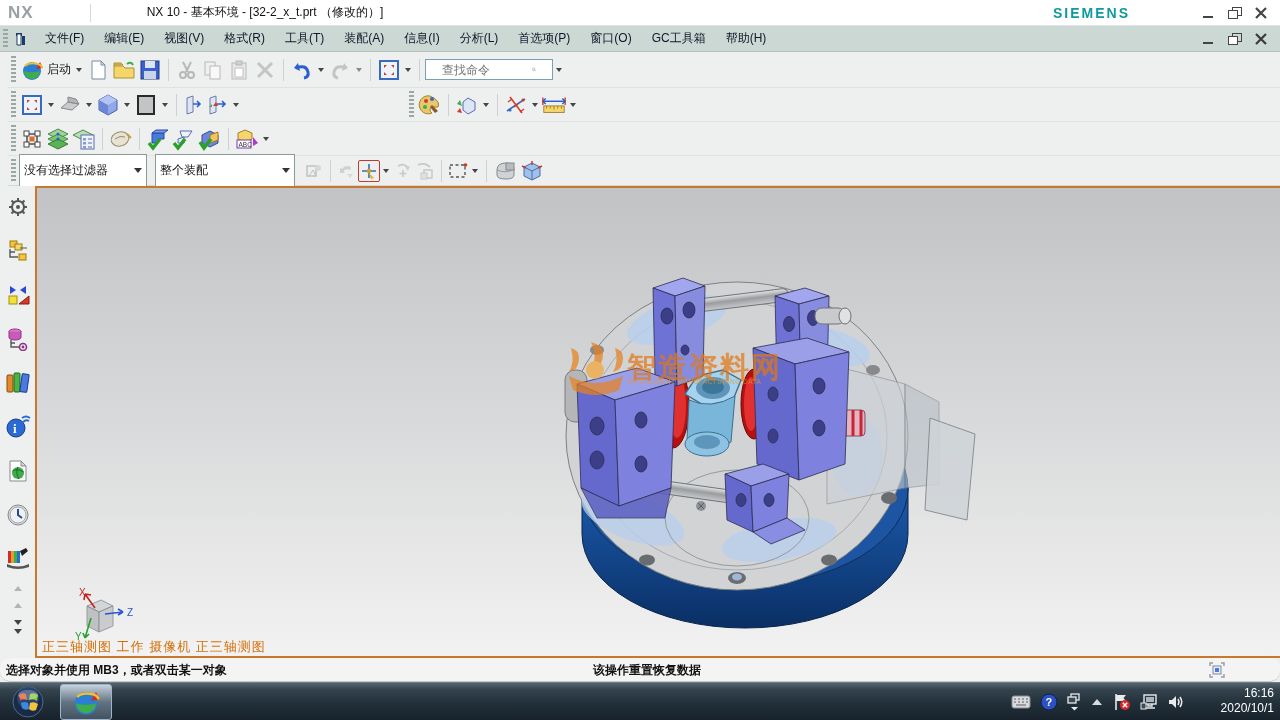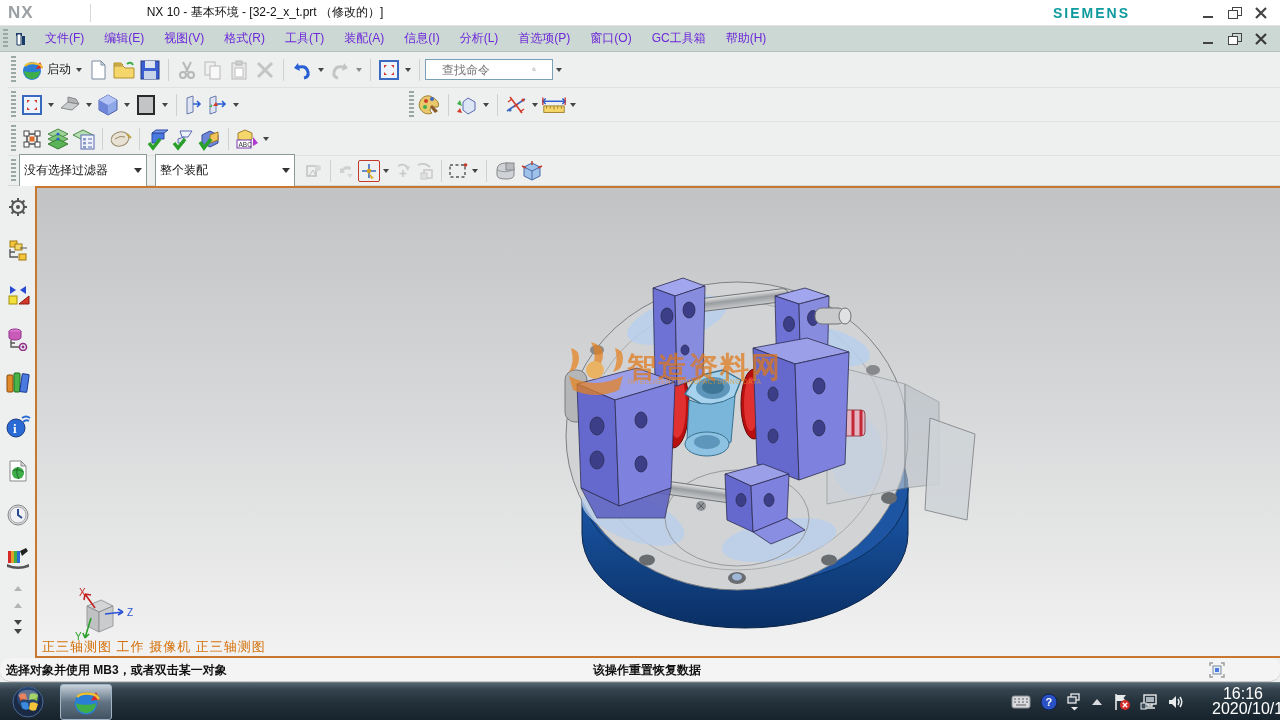--- a/index.html
+++ b/index.html
@@ -20,37 +20,37 @@
   .wbtn.restore:after { content:""; position:absolute; left:0; bottom:0; width:8px; height:7px; border:1.5px solid #444; background:#fff; }
   .wbtn.restore:before { content:""; position:absolute; left:4px; top:0px; width:8px; height:7px; border:1.5px solid #444; }
   .wbtn.close svg { display:block; }
 
   
   #menubar { position:absolute; left:0; top:26px; width:1280px; height:26px; background:#ccd8d3;
     display:flex; align-items:center; border-bottom:1px solid #b5c2bd; }
   .grip { width:5px; height:80%; margin:0 3px;
     background:repeating-linear-gradient(180deg,#9aa8a2 0 2px,transparent 2px 4px); }
   #part-icon { width:16px; height:16px; margin:0 6px 0 2px; }
-  .menu-item { padding:12px 10px; color:#6d28d9; cursor:default; }
+  .menu-item { padding:12px 10px; color:#0f172a; cursor:default; }
 
   
   .toolbar { position:absolute; left:8px; width:1280px; background:#eef0ef; display:flex; align-items:center; }
   #tb1 { top:52px; height:36px; border-bottom:1px solid #e0e2e1; }
   #tb2 { top:88px; height:34px; border-bottom:1px solid #e0e2e1; }
   #tb3 { top:122px; height:34px; border-bottom:1px solid #e0e2e1; }
   #selbar { top:156px; height:30px; border-bottom:1px solid #d5d7d6; }
   .tsep { width:1px; height:22px; background:#cfd1d0; margin:0 5px; }
   .tbtn { width:26px; height:26px; display:flex; align-items:center; justify-content:center; border-radius:2px; }
   .tbtn.sm { width:22px; height:22px; }
   .darr { width:0; height:0; border-left:3.5px solid transparent; border-right:3.5px solid transparent;
     border-top:4px solid #444; margin:0 3px; }
   .darr.dim { border-top-color:#8a8a8a; }
   #start-label { margin:0 2px 0 2px; color:#111; }
-  .combo { height:33px; background:#fff; border:1px solid #8a9a94; display:flex; align-items:center;
-    padding:0 4px; color:#111; margin-right:8px; }
+  .combo { height:18px; background:#fff; border:1px solid #8a9a94; display:flex; align-items:center;
+    padding:16px 4px; color:#111; margin-right:8px; }
   .combo .carr { margin-left:auto; width:0; height:0; border-left:4px solid transparent; border-right:4px solid transparent; border-top:5px solid #333; }
   #find-box { width:128px; height:21px; border:1px solid #7aa0b8; background:#fff; display:flex; align-items:center; padding:0 16px; }
   #find-input { flex:1; border:none; outline:none; font-size:12px; color:#333; background:transparent; width:90px; }
   .tb2-right { position:absolute; left:398px; top:0; height:34px; display:flex; align-items:center; }
 
   
   #main { position:absolute; left:0; top:186px; width:1280px; height:472px; }
   #resourcebar { position:absolute; left:0; top:0; width:37px; height:472px; background:#eef0ef;
     border-right:2px solid #c8772e; display:flex; flex-direction:column; align-items:center; }
   .rb-item { width:30px; height:30px; display:flex; align-items:center; justify-content:center; margin-top:14px; }
@@ -77,21 +77,21 @@
   
   #taskbar { position:absolute; left:0; top:682px; width:1280px; height:38px;
     background:linear-gradient(180deg,#55656f 0%,#34434d 18%,#22303a 55%,#17222b 100%);
     border-top:1px solid #6d7d88; }
   #start-orb { position:absolute; left:8px; top:2px; width:40px; height:34px; display:flex; align-items:center; justify-content:center; }
   #task-nx { position:absolute; left:60px; top:1px; width:52px; height:36px;
     background:linear-gradient(180deg,rgba(220,230,240,.85),rgba(150,170,190,.55) 50%,rgba(120,140,160,.45));
     border:1px solid #9fb4c6; border-radius:3px; display:flex; align-items:center; justify-content:center; }
   #tray { position:absolute; right:95px; top:0; height:38px; display:flex; align-items:center; gap:9px; }
   .tray-ico { display:flex; align-items:center; justify-content:center; }
-  #clock { position:absolute; right:6px; top:3px; width:62px; text-align:center; color:#fff; font-size:16px; line-height:15px; }
+  #clock { position:absolute; right:6px; top:3px; width:62px; text-align:right; color:#fff; font-size:12px; line-height:15px; }
 </style>
 </head>
 <body>
 
 <div id="app">
 
   <div id="titlebar">
     <span id="nx-logo">NX</span>
     <span class="vsep"></span>
     <span id="title-text">NX 10 - 基本环境 - [32-2_x_t.prt （修改的）]</span>

